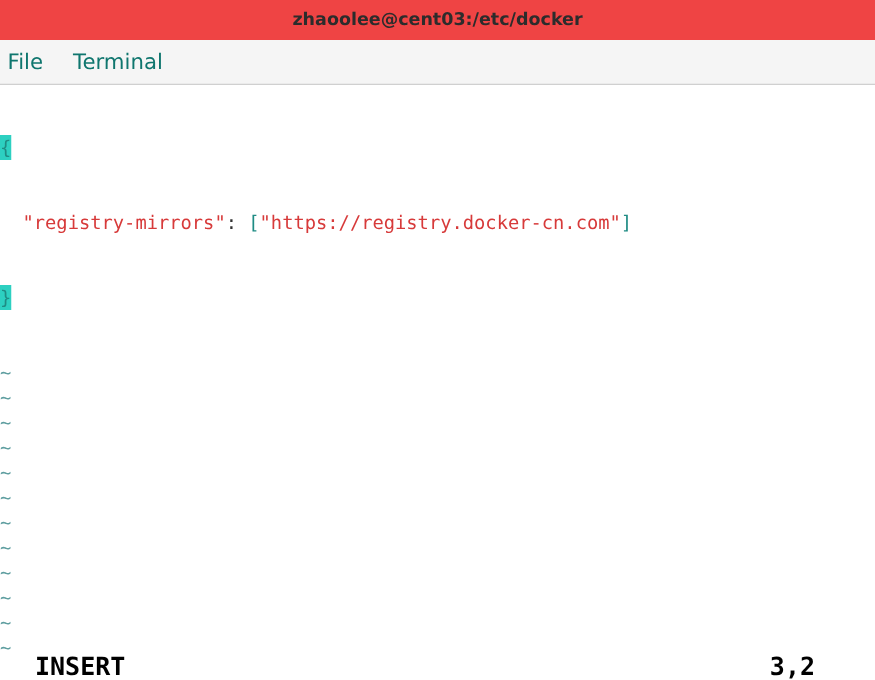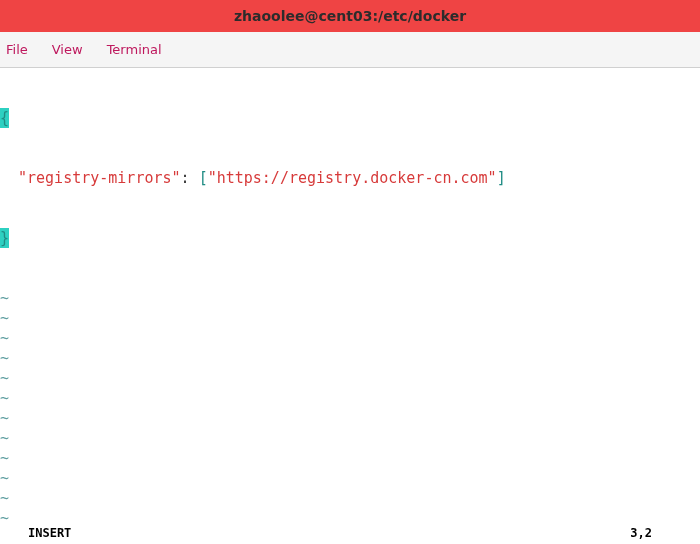--- a/index.html
+++ b/index.html
@@ -28,22 +28,22 @@
     .menu-bar {
       height: 36px;
       display: flex;
       align-items: center;
       background: #f5f5f5;
       border-bottom: 1px solid #d0d0d0;
       padding-left: 2px;
     }
     .menu-item {
       padding: 6px 12px;
-      font-size: 13px;
-      color: #be185d;
+      font-size: 17px;
+      color: #0f766e;
       cursor: default;
     }
     .menu-item:first-child {
       padding-left: 4px;
     }
     .editor {
       font-family: "DejaVu Sans Mono", "Liberation Mono", "Consolas", monospace;
       font-size: 15px;
       line-height: 20px;
       padding: 0;
@@ -81,21 +81,21 @@
     }
     .status-bar {
       position: absolute;
       bottom: 0;
       left: 0;
       right: 0;
       height: 22px;
       display: flex;
       align-items: center;
       font-family: "DejaVu Sans Mono", "Liberation Mono", monospace;
-      font-size: 12px;
+      font-size: 20px;
       font-weight: bold;
       color: #000;
       padding: 0 8px 0 28px;
       justify-content: space-between;
       gap: 24px;
     }
     .status-left {
     }
     .status-right {
       padding-right: 40px;
@@ -108,21 +108,20 @@
   </style>
 </head>
 <body>
 
 <div class="title-bar">
   <span>zhaoolee@cent03:/etc/docker</span>
 </div>
 
 <div class="menu-bar">
   <div class="menu-item">File</div>
-  <div class="menu-item">View</div>
   <div class="menu-item">Terminal</div>
 </div>
 
 <div class="editor">
   <div class="line"><span class="brace cursor-bg">{</span></div>
   <div class="line"><span class="indent"></span><span class="key-str">"registry-mirrors"</span><span class="colon">: </span><span class="bracket">[</span><span class="val-str">"https://registry.docker-cn.com"</span><span class="bracket">]</span></div>
   <div class="line"><span class="brace cursor-bg">}</span></div>
   <div id="tilde-container"><div class="line"><span class="tilde-col">~</span></div><div class="line"><span class="tilde-col">~</span></div><div class="line"><span class="tilde-col">~</span></div><div class="line"><span class="tilde-col">~</span></div><div class="line"><span class="tilde-col">~</span></div><div class="line"><span class="tilde-col">~</span></div><div class="line"><span class="tilde-col">~</span></div><div class="line"><span class="tilde-col">~</span></div><div class="line"><span class="tilde-col">~</span></div><div class="line"><span class="tilde-col">~</span></div><div class="line"><span class="tilde-col">~</span></div><div class="line"><span class="tilde-col">~</span></div></div>
 </div>
 

